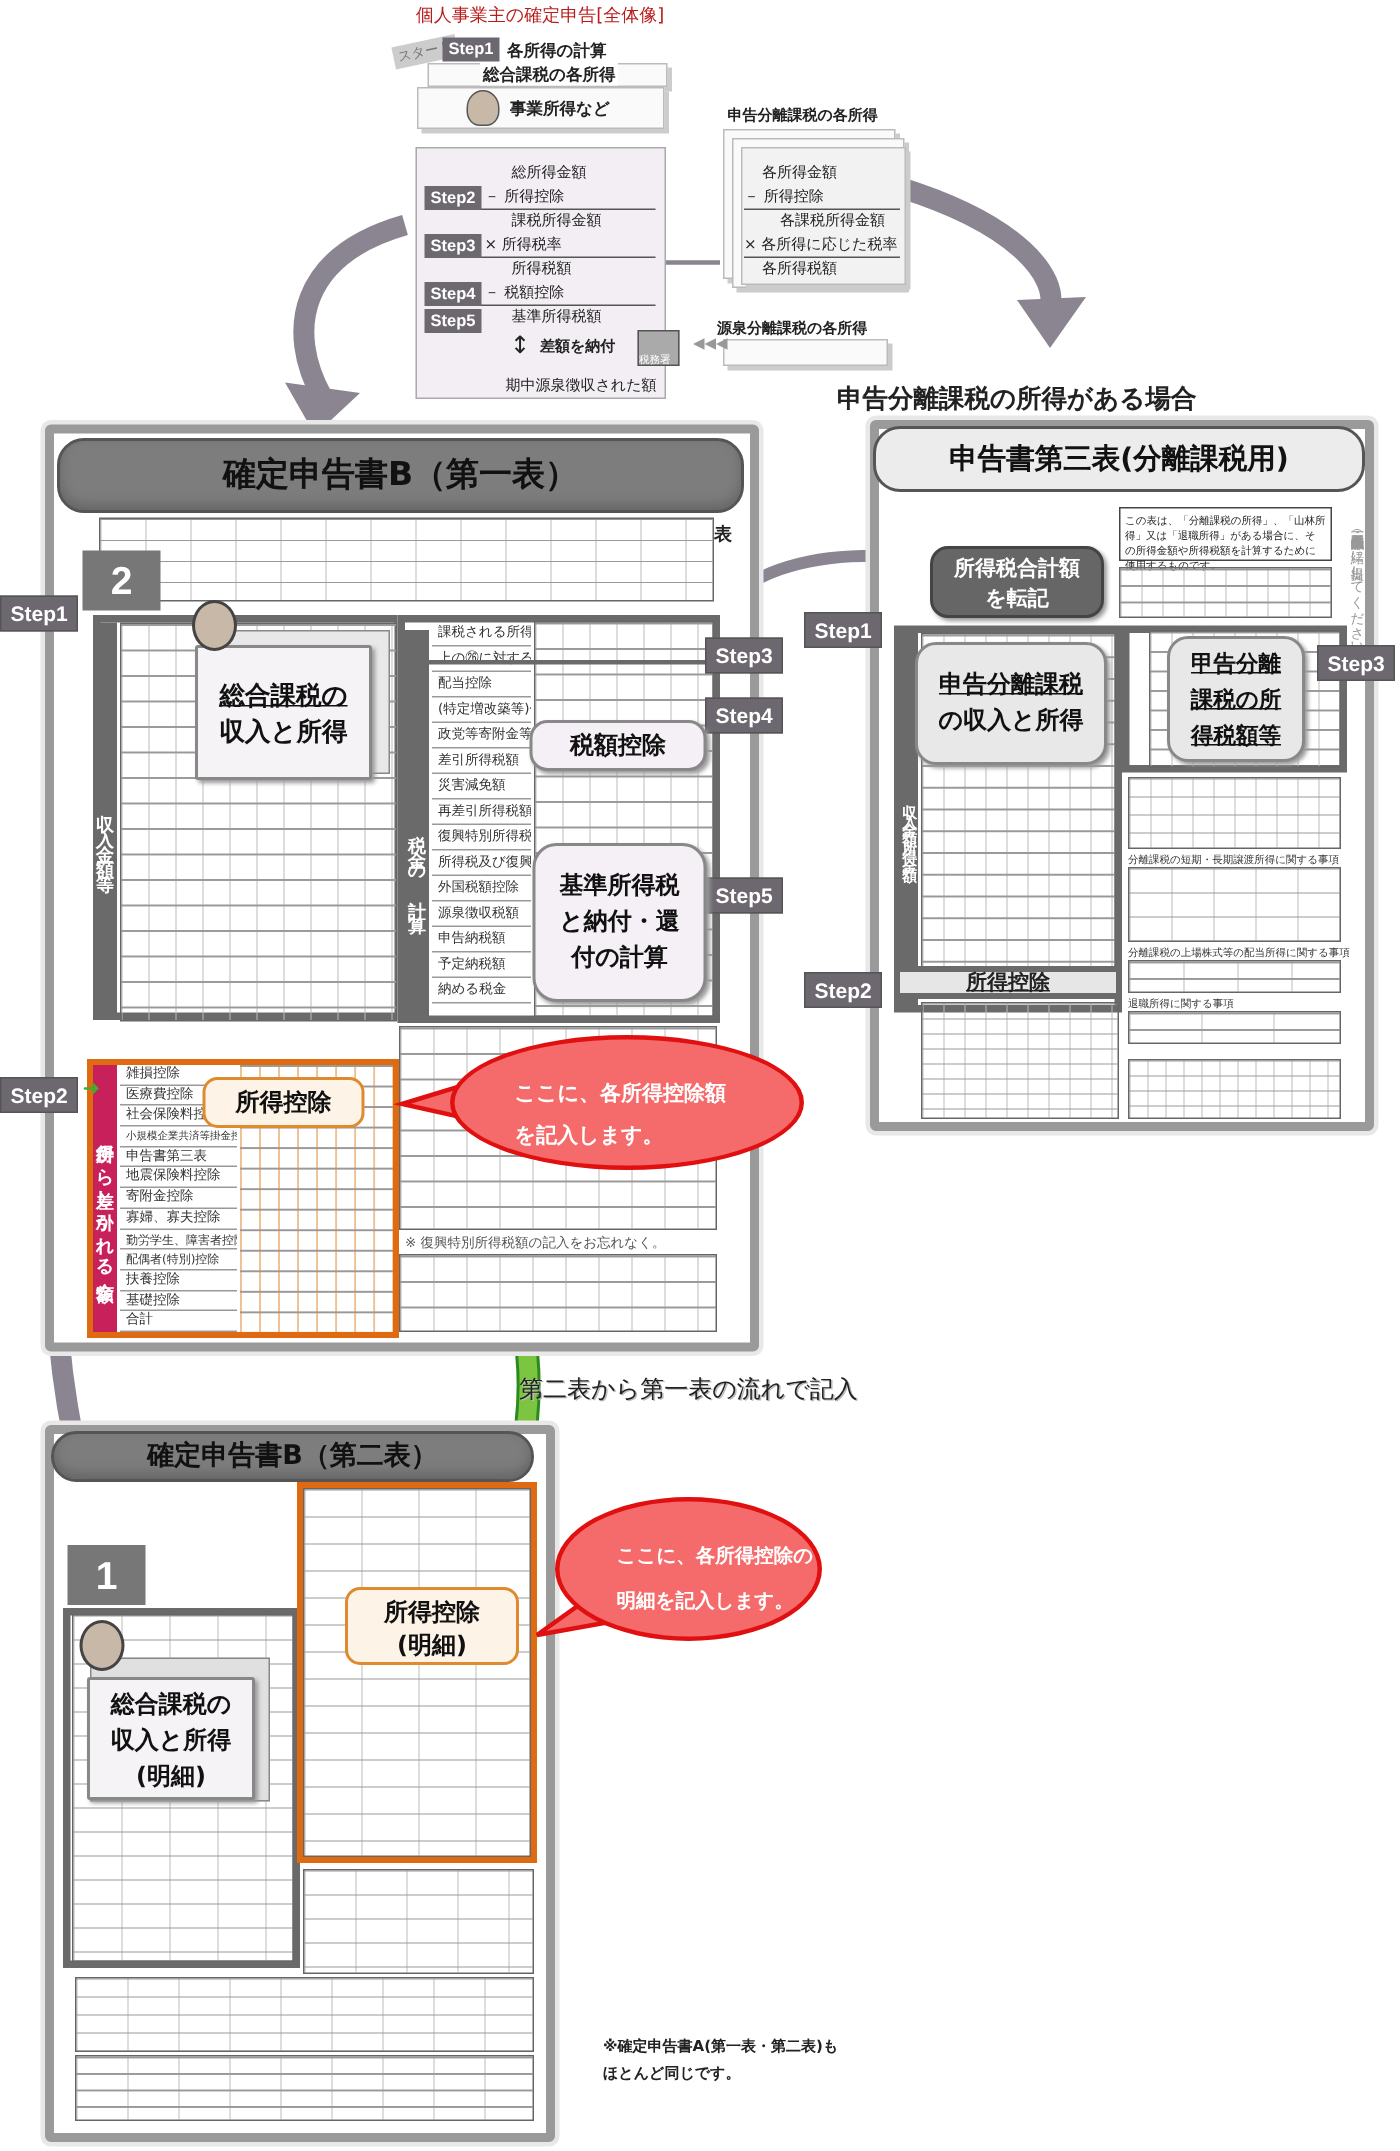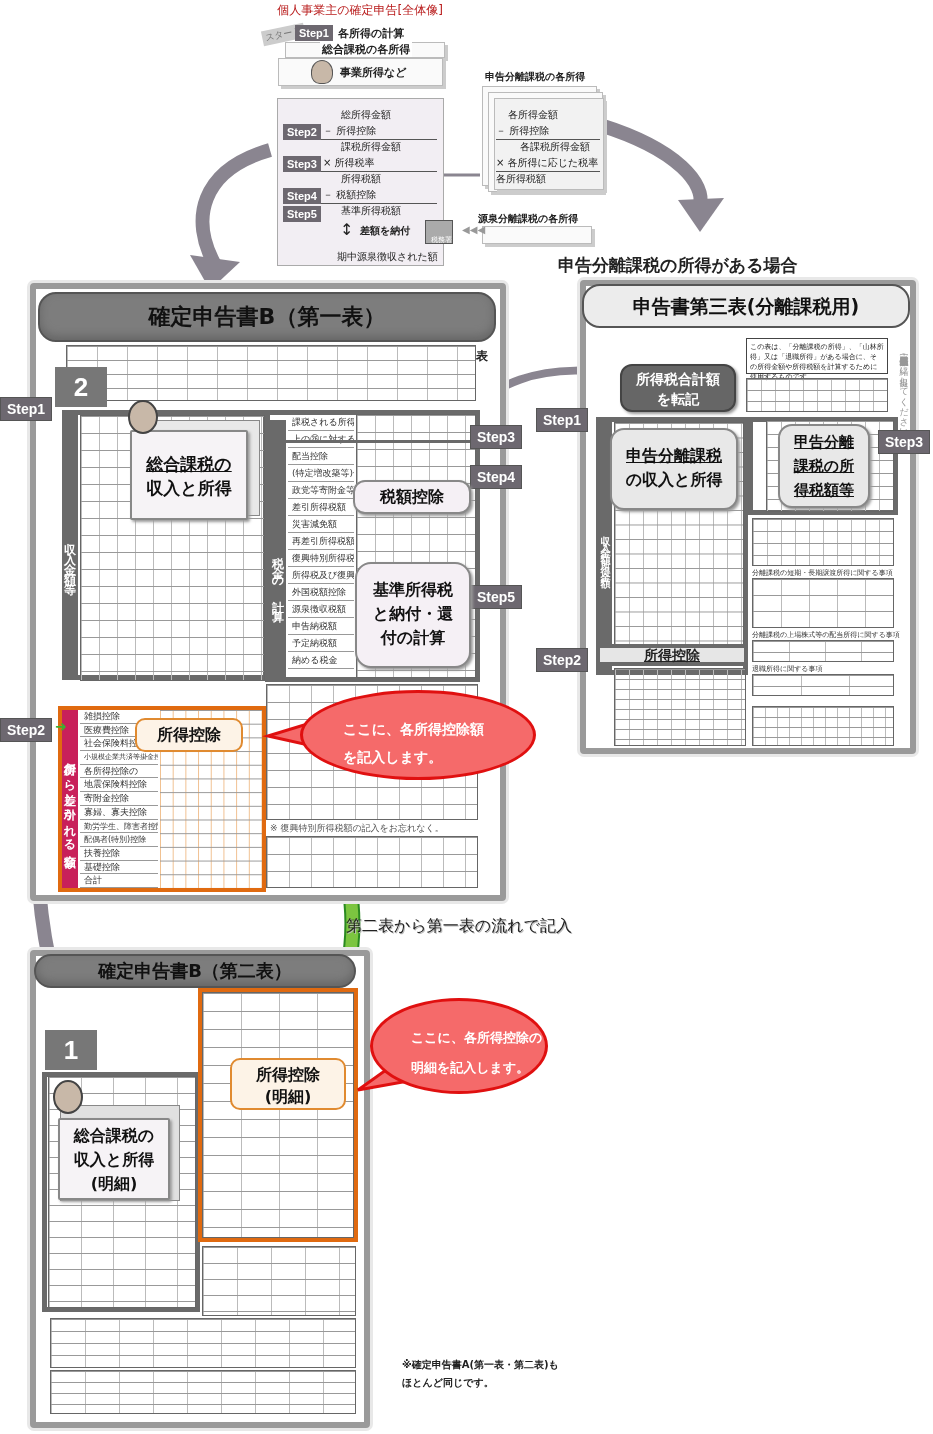--- a/index.html
+++ b/index.html
@@ -70,33 +70,33 @@
   <div style="height:16px;font-size:10px;padding-left:58px"><span>所得税額</span></div>
   <div style="height:16px;font-size:10px;position:relative;border-bottom:1px solid #555;width:118px;margin-left:36px">
     <span class="step-sm" style="left:-36px;top:0">Step4</span>
     <span style="padding-left:4px">－</span> <span>税額控除</span></div>
   <div style="height:16px;font-size:10px;position:relative;padding-left:58px">
     <span class="step-sm" style="left:0;top:2px">Step5</span>
     <span>基準所得税額</span></div>
 </div>
 <div class="abs" style="left:340px;top:220px;font-size:16px;z-index:3">↕</div>
 <div class="abs" style="left:360px;top:224px;font-size:10px;font-weight:bold;z-index:3">差額を納付</div>
-<div class="abs" style="left:425px;top:220px;width:28px;height:24px;background:#aaa;border:1px solid #555;font-size:7px;color:#fff;text-align:right;line-height:38px;z-index:3">税務署</div>
+<div class="abs" style="left:425px;top:220px;width:28px;height:24px;background:#aaa;border:1px solid #555;font-size:7px;color:#fff;text-align:left;line-height:38px;z-index:3">税務署</div>
 <div class="abs" style="left:337px;top:250px;font-size:10px;z-index:3">期中源泉徴収された額</div>
 
 <div class="sheet" style="left:482px;top:86px;width:115px;height:100px;z-index:2"></div>
 <div class="sheet" style="left:488px;top:92px;width:115px;height:100px;z-index:2"></div>
 <div class="sheet" style="left:494px;top:98px;width:110px;height:92px;background:#f2f2f2;z-index:2"></div>
 <div class="abs" style="left:485px;top:70px;font-size:10px;font-weight:bold;z-index:3">申告分離課税の各所得</div>
 <div class="abs" style="left:496px;top:108px;width:104px;font-size:10px;z-index:3">
   <div style="height:16px;padding-left:12px">各所得金額</div>
   <div style="height:16px;border-bottom:1px solid #555"><span>－</span> <span>所得控除</span></div>
   <div style="height:16px;padding-left:24px">各課税所得金額</div>
   <div style="height:16px;border-bottom:1px solid #555;white-space:nowrap"><span>×</span> <span>各所得に応じた税率</span></div>
-  <div style="height:16px;">各所得税額</div>
+  <div style="height:16px;padding-left:12px">各所得税額</div>
 </div>
 <div class="abs" style="left:478px;top:212px;font-size:10px;font-weight:bold;z-index:3">源泉分離課税の各所得</div>
 <div class="sheet" style="left:482px;top:226px;width:110px;height:18px;z-index:2"></div>
 <div class="abs" style="left:462px;top:224px;color:#999;font-size:10px;z-index:3">◀◀◀</div>
 
 <div class="form" style="left:30px;top:283px;width:476px;height:618px;z-index:2"></div>
 <div class="hdr" style="left:38px;top:292px;width:458px;height:50px;font-size:22px;line-height:46px;z-index:3;background:#7d7d7d">確定申告書B（第一表）</div>
 
 <div class="grid" style="left:66px;top:345px;width:410px;height:56px;z-index:3;background-size:100% 14px,30px 100%"></div>
 <div class="abs" style="left:476px;top:348px;font-size:12px;font-weight:bold;z-index:3">表</div>
@@ -152,21 +152,21 @@
 <div class="abs" style="left:270px;top:822px;font-size:9px;color:#555;z-index:3">※ 復興特別所得税額の記入をお忘れなく。</div>
 <div class="grid" style="left:266px;top:836px;width:212px;height:52px;z-index:3;background-size:100% 17px,22px 100%"></div>
 
 <div class="orange" style="left:58px;top:706px;width:208px;height:186px;z-index:4;background:#fff"></div>
 <div class="abs" style="left:62px;top:710px;width:16px;height:178px;background:#c8205a;color:#fff;writing-mode:vertical-rl;font-size:12px;font-weight:bold;text-align:center;letter-spacing:1px;z-index:5;padding-top:2px">所得から差し引かれる金額</div>
 <div class="abs" style="left:80px;top:710px;width:78px;z-index:5">
   <div class="row-lbl" style="height:13.7px;line-height:13px">雑損控除</div>
   <div class="row-lbl" style="height:13.7px;line-height:13px">医療費控除</div>
   <div class="row-lbl" style="height:13.7px;line-height:13px">社会保険料控除</div>
   <div class="row-lbl" style="height:13.7px;line-height:13px;font-size:7px">小規模企業共済等掛金控除</div>
-  <div class="row-lbl" style="height:13.7px;line-height:13px">各所得控除の</div>
+  <div class="row-lbl" style="height:13.7px;line-height:13px">申告書第三表</div>
   <div class="row-lbl" style="height:13.7px;line-height:13px">地震保険料控除</div>
   <div class="row-lbl" style="height:13.7px;line-height:13px">寄附金控除</div>
   <div class="row-lbl" style="height:13.7px;line-height:13px">寡婦、寡夫控除</div>
   <div class="row-lbl" style="height:13.7px;line-height:13px;font-size:8px">勤労学生、障害者控除</div>
   <div class="row-lbl" style="height:13.7px;line-height:13px;font-size:8px">配偶者(特別)控除</div>
   <div class="row-lbl" style="height:13.7px;line-height:13px">扶養控除</div>
   <div class="row-lbl" style="height:13.7px;line-height:13px">基礎控除</div>
   <div class="row-lbl" style="height:13.7px;line-height:13px">合計</div>
 </div>
 <div class="abs" style="left:160px;top:710px;width:102px;height:178px;z-index:5;background-image:linear-gradient(#999 1px,transparent 1px),linear-gradient(90deg,#f0c090 1px,transparent 1px);background-size:100% 13.7px,12.7px 100%"></div>

